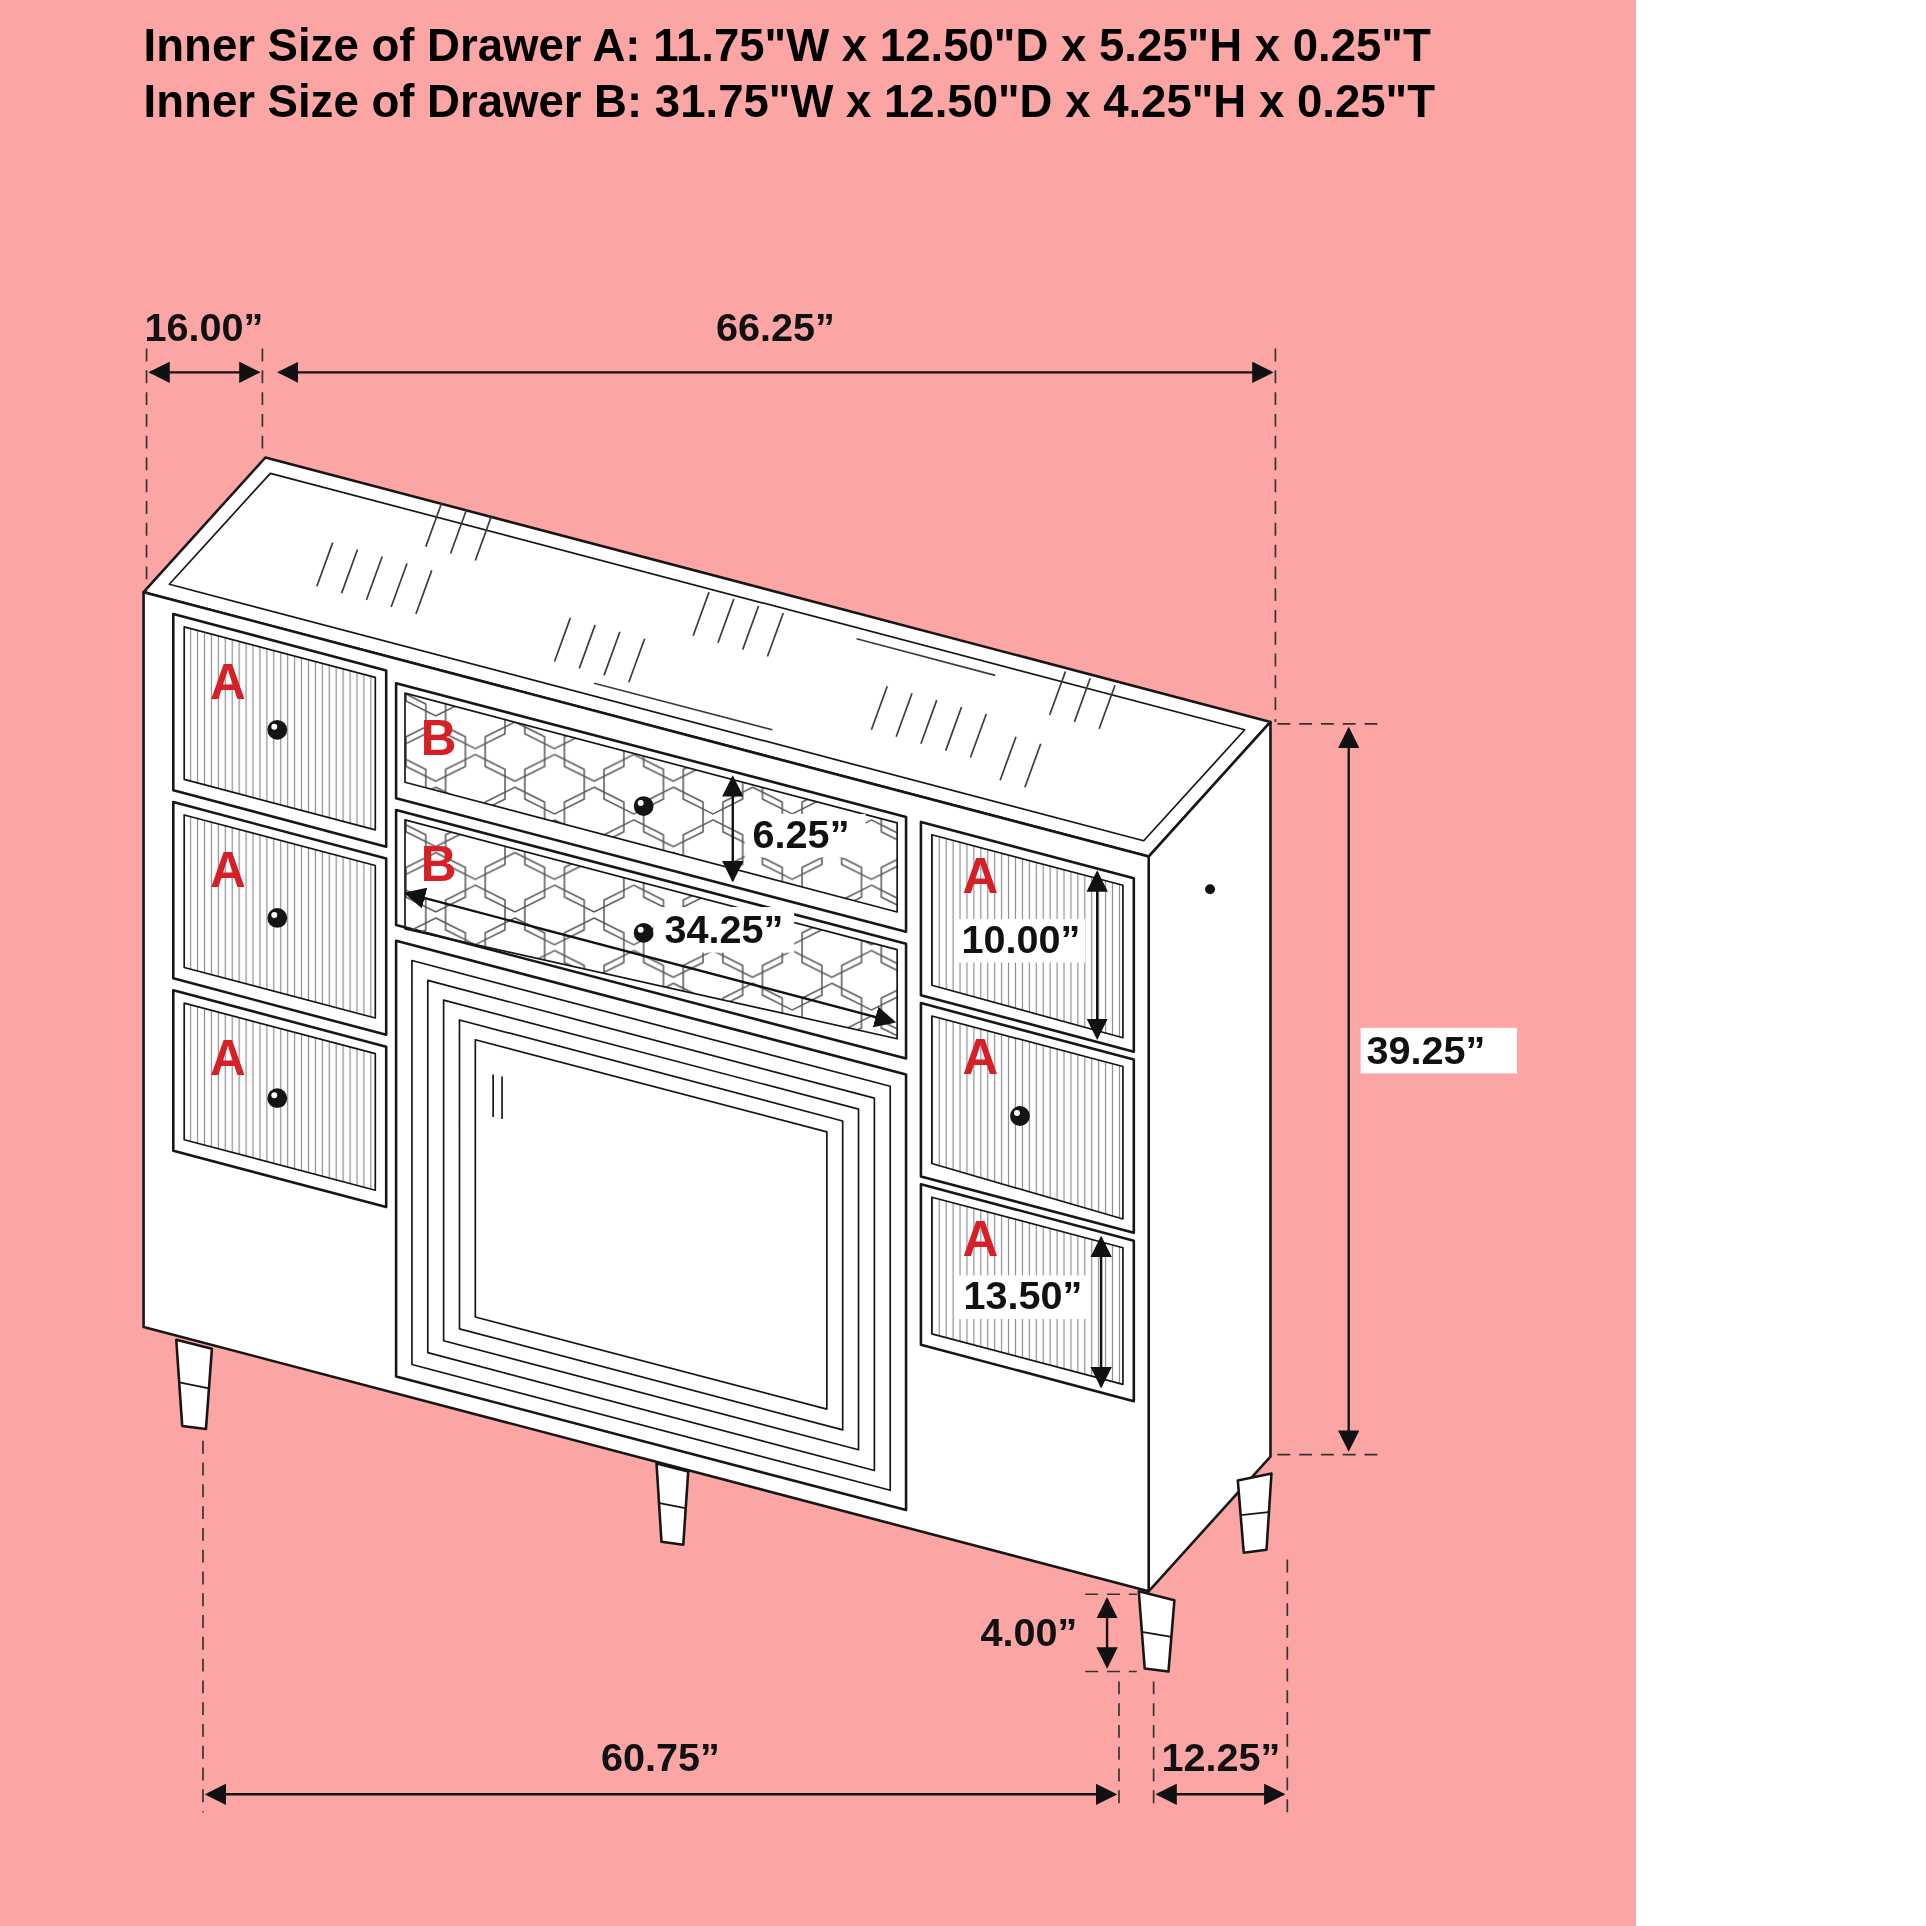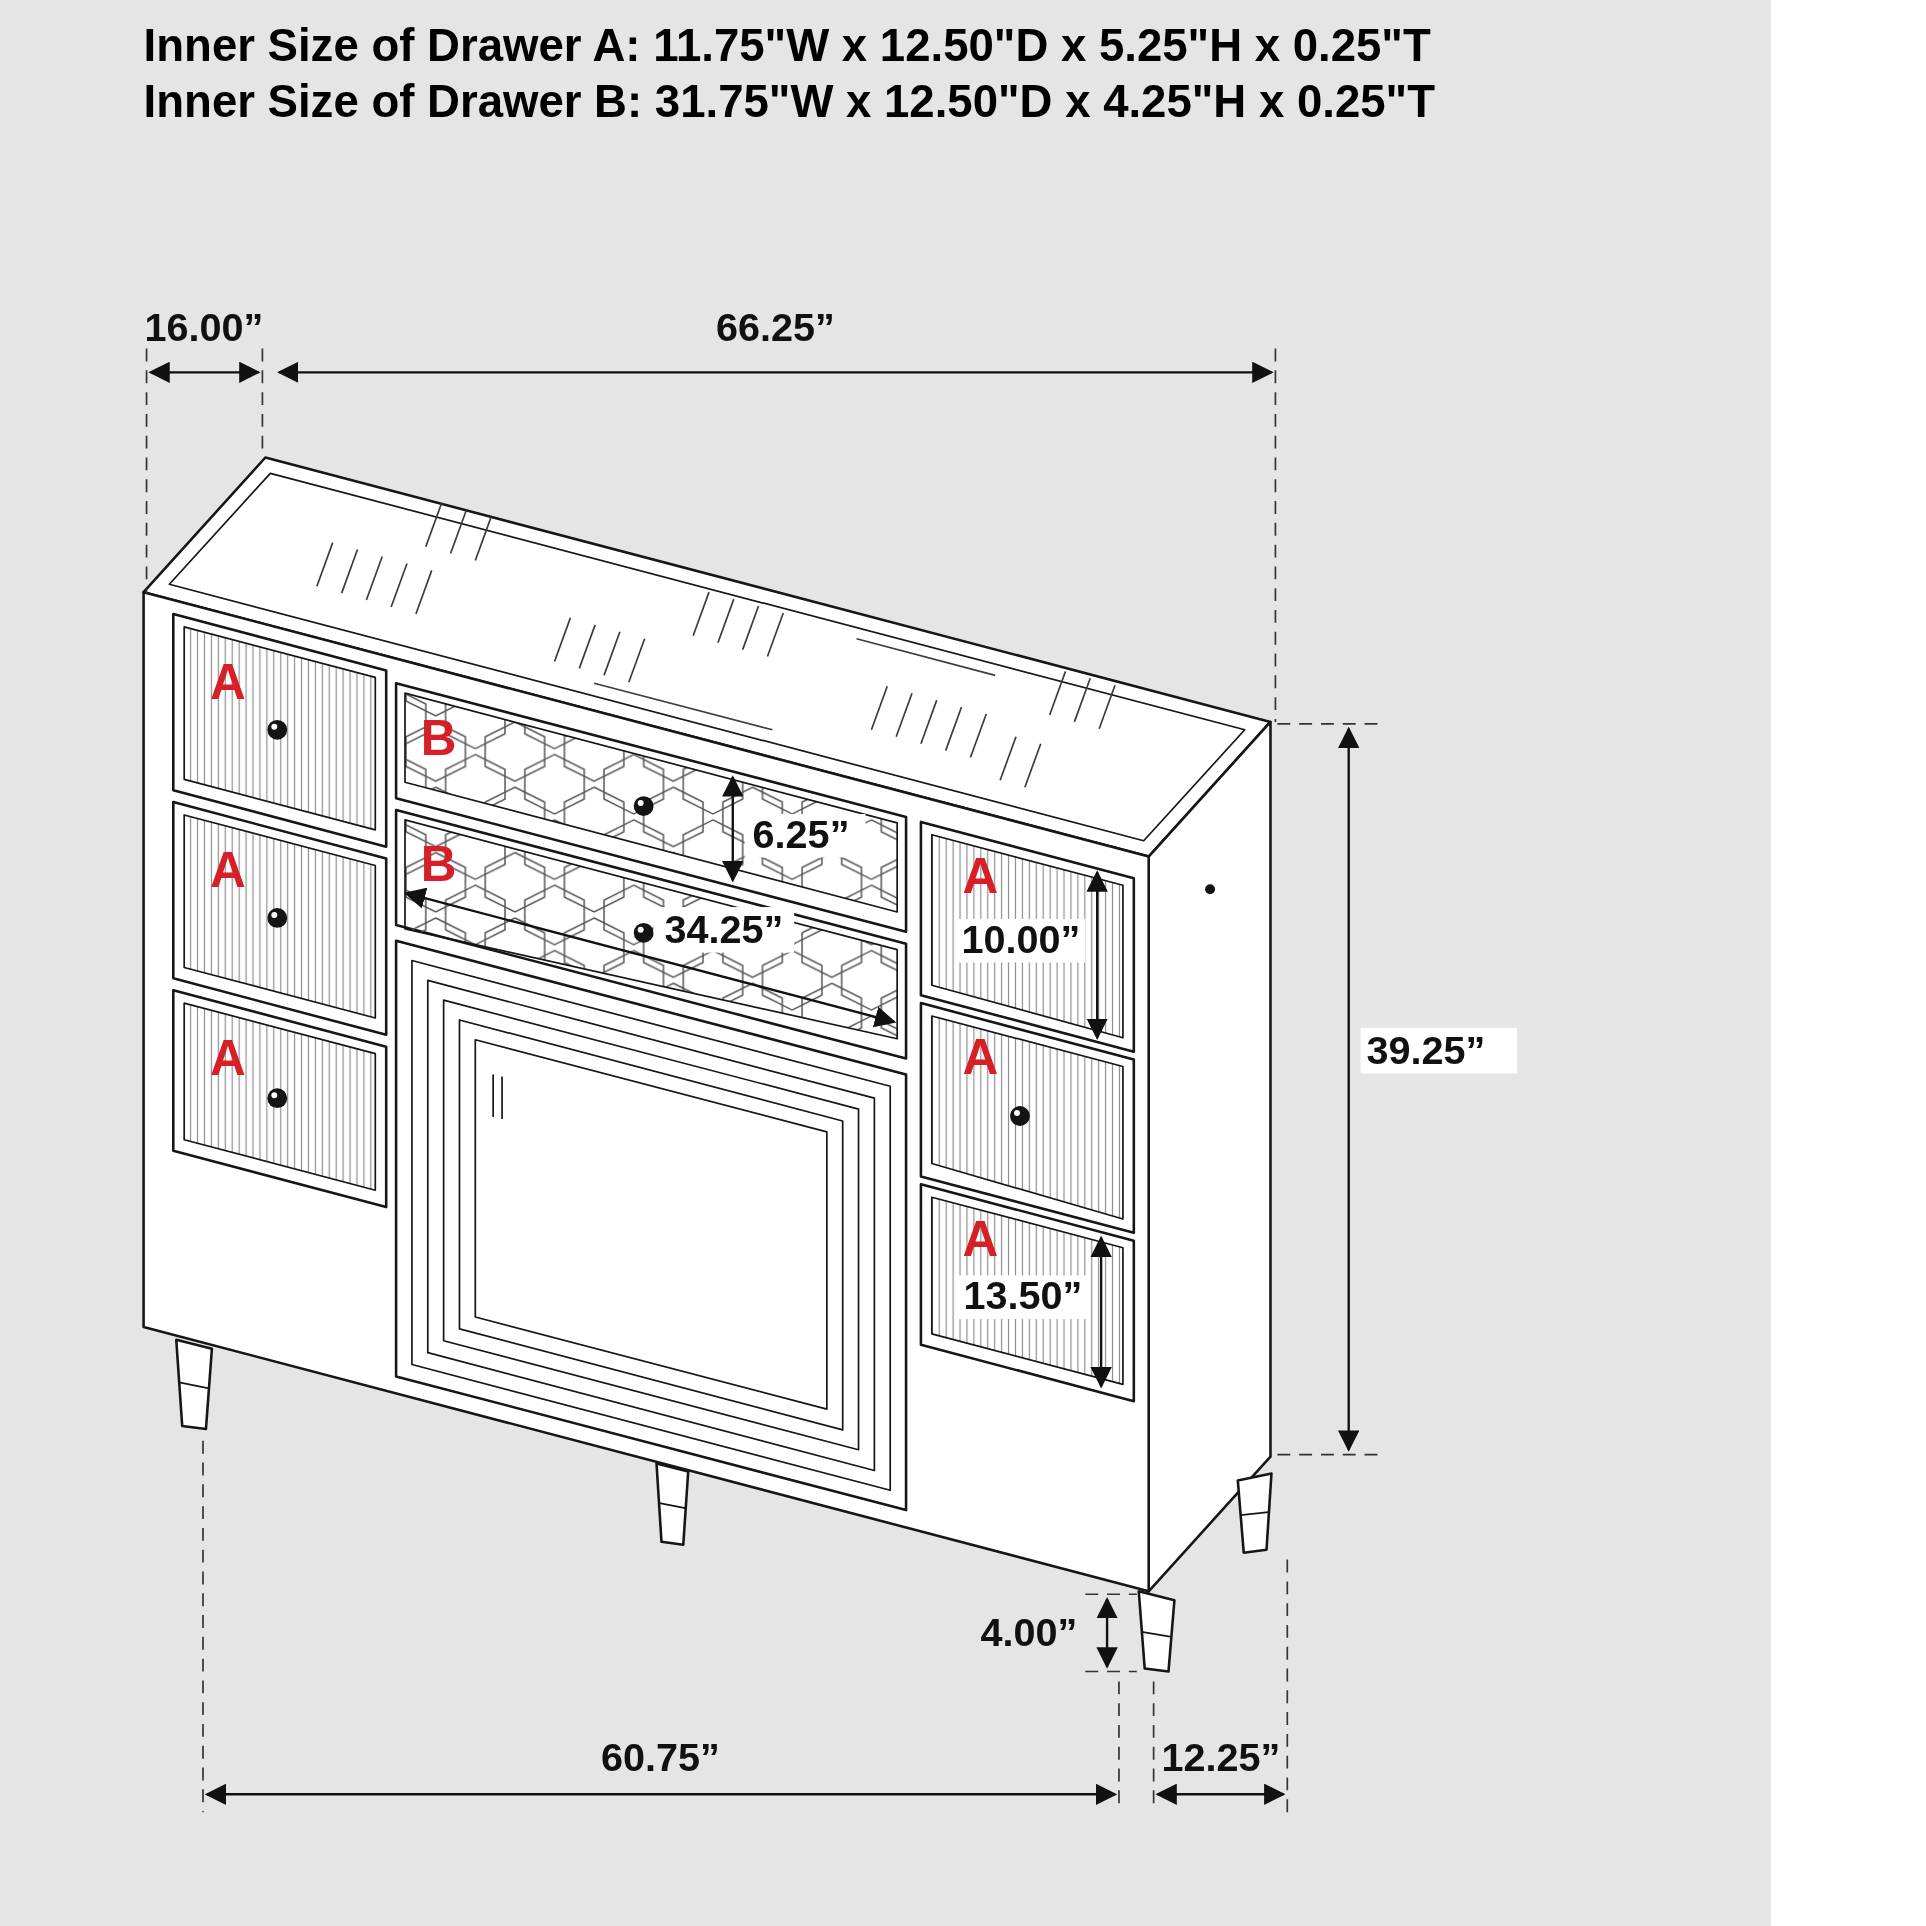--- a/index.html
+++ b/index.html
@@ -1,16 +1,16 @@
 <!DOCTYPE html>
 <html><head>
 <meta charset="utf-8">
 <style>
   html,body{margin:0;padding:0;background:#ffffff;}
-  #stage{position:relative;width:1771px;height:1927px;background:#e5e5e5;overflow:hidden;text-decoration:underline;}
+  #stage{position:relative;width:1636px;height:1927px;background:#fca5a5;overflow:hidden;text-decoration:underline;}
   svg{position:absolute;left:0;top:0;}
   text{font-family:"Liberation Sans", sans-serif;}
   .title-line{font-weight:700;font-size:46px;fill:#000000;}
   .dim{font-weight:700;font-size:40px;fill:#111111;}
   .red{font-weight:700;font-size:50px;fill:#d61f26;}
   .edge{fill:#ffffff;stroke:#161616;stroke-width:2.6;stroke-linejoin:round;}
   .thin{fill:none;stroke:#161616;stroke-width:1.7;stroke-linejoin:round;}
   .dash{fill:none;stroke:#333333;stroke-width:1.7;stroke-dasharray:13 9;}
   .dimline{fill:none;stroke:#111111;stroke-width:2.4;}
   .grain{stroke:#3c3c3c;stroke-width:1.7;}

